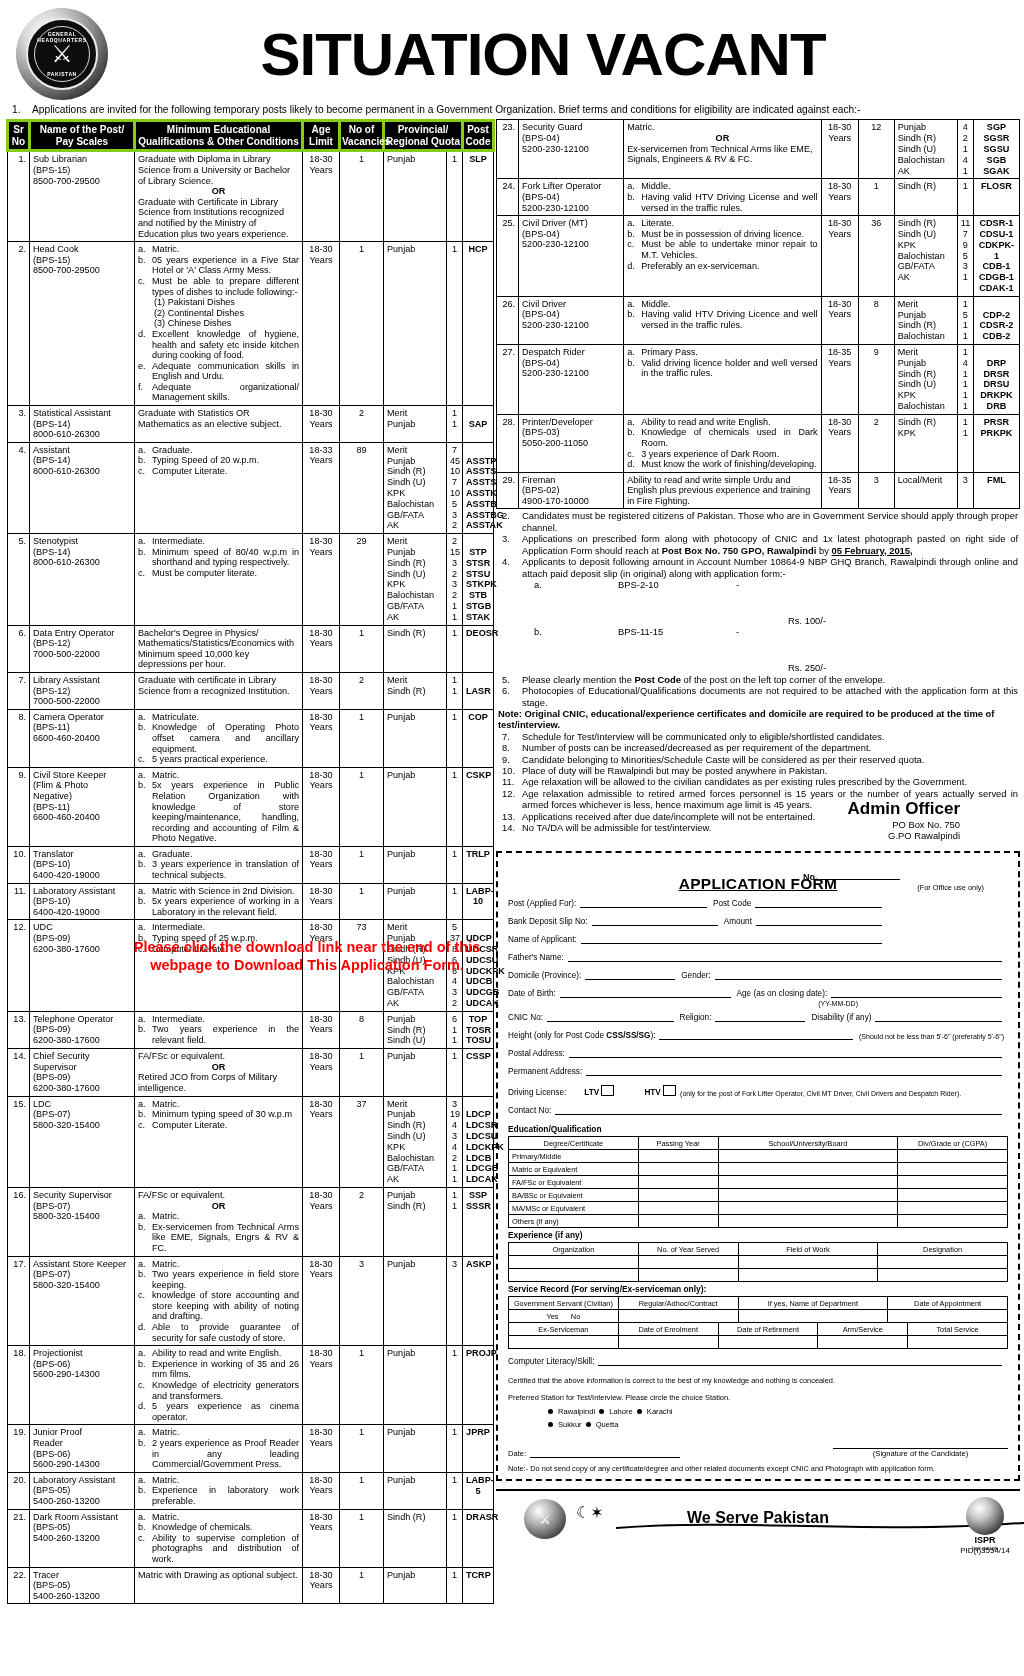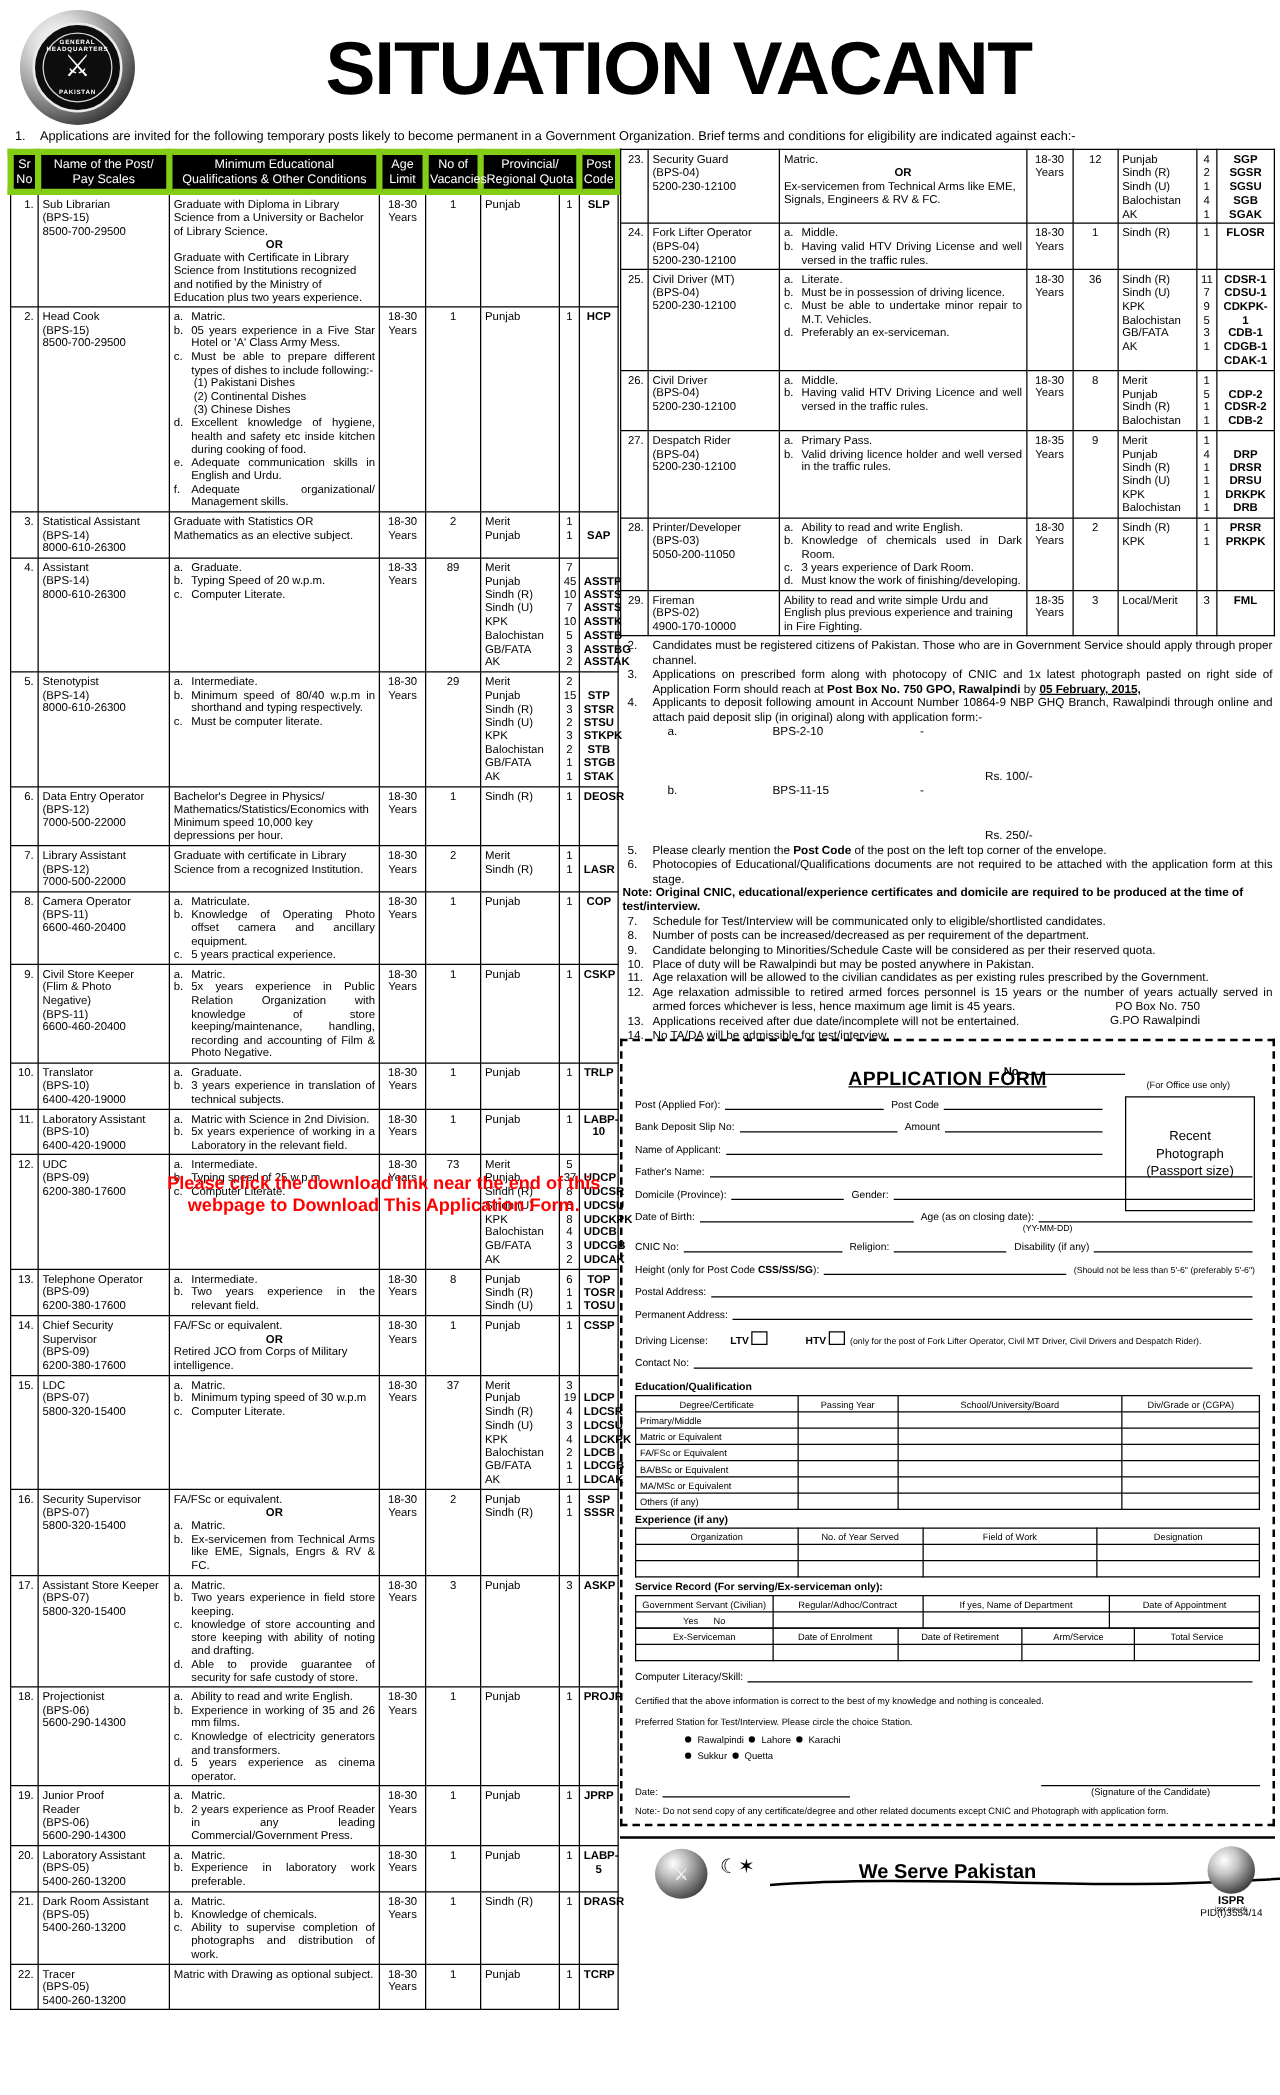--- a/index.html
+++ b/index.html
@@ -36,22 +36,22 @@
   .intro .body { flex:1; text-align:justify; }
 
   
   .cols { display:flex; gap:4px; align-items:flex-start; }
   .col-left { width:486px; flex:0 0 486px; }
   .col-right { width:524px; flex:0 0 524px; }
 
   
   table.jobs { border-collapse:collapse; width:100%; table-layout:fixed; }
   table.jobs th {
-    background:#000; color:#fff; font-size:10px; line-height:11.5px; font-weight:normal;
-    border:5px solid #84cc16; padding:2px 1px; text-align:center; vertical-align:middle;
+    background:#000; color:#fff; font-size:10px; line-height:11.5px; font-weight:bold;
+    border:3px solid #84cc16; padding:2px 1px; text-align:center; vertical-align:middle;
   }
   table.jobs td {
     border:1px solid #000; font-size:9.1px; line-height:10.6px; padding:2px 3px;
     vertical-align:top; background:#fff;
   }
   .c-sr    { text-align:right; padding-right:3px !important; }
   .c-age, .c-vac, .c-qn { text-align:center; }
   .c-code  { text-align:center; font-weight:bold; font-size:9.2px; }
   .sub { margin:0; }
   .ab { display:flex; }
@@ -1483,34 +1483,30 @@
             <span class="n">13.</span>
             <span class="t">Applications received after due date/incomplete will not be entertained.</span>
           </div>
           <div class="note">
             <span class="n">14.</span>
             <span class="t">No TA/DA will be admissible for test/interview.</span>
           </div>
         </div>
 
       <div class="admin">
+        <div class="a1">Admin Officer</div>
         <div class="a2">PO Box No. 750</div>
         <div class="a3">G.PO Rawalpindi</div>
       </div>
 
       <div class="appform">
         <div class="af-no">
           <span>No.</span> <span class="line"></span>
         </div>
         <div class="af-office">(For Office use only)</div>
-        <div class="photo-box">
-          <div>Recent</div>
-          <div>Photograph</div>
-          <div>(Passport size)</div>
-        </div>
 
         <div class="af-title">APPLICATION FORM</div>
 
         <div style="padding-right:120px">
           <div class="fr">
             <span class="lbl">Post (Applied For):</span>
             <span class="ln"></span>
             <span class="lbl">Post Code</span>
             <span class="ln"></span>
           </div>

